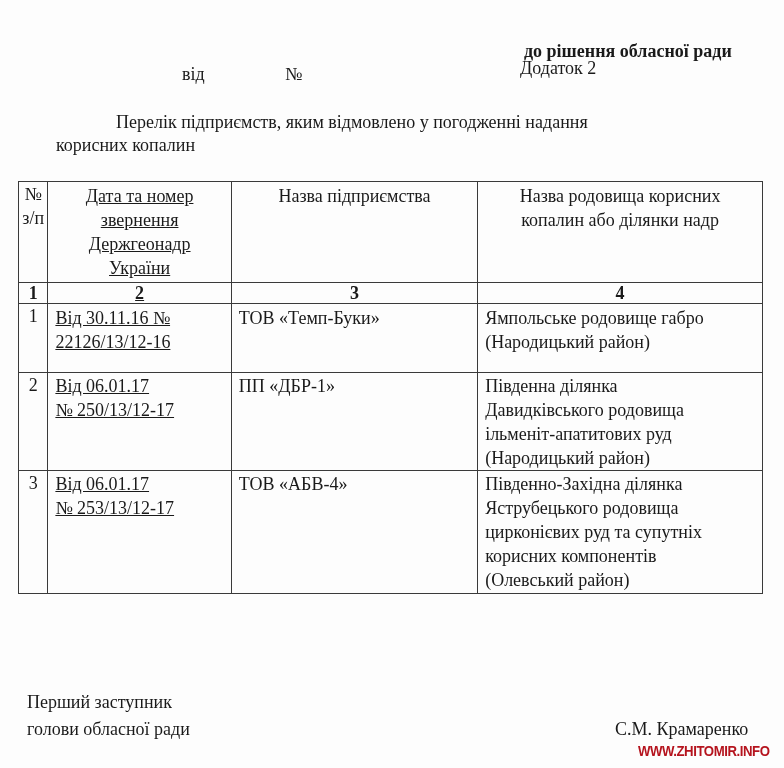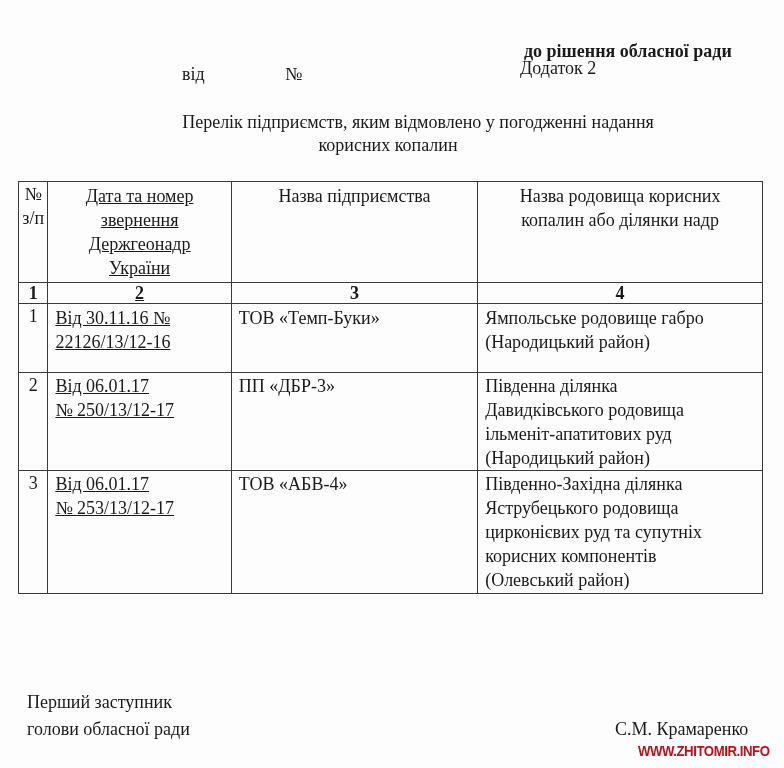--- a/index.html
+++ b/index.html
@@ -1,21 +1,21 @@
 <!DOCTYPE html>
 <html><head>
 <meta charset="utf-8">
 <style>
   html, body { margin: 0; padding: 0; background: #fdfdfd; }
   body { width: 784px; height: 768px; position: relative; overflow: hidden;
          font-family: "Liberation Serif", "DejaVu Serif", serif; color: #1a1a1a; }
   .abs { position: absolute; white-space: nowrap; }
   .t18 { font-size: 18px; line-height: 24px; }
-  .title { position: absolute; left: 48px; width: 680px; top: 111px;
-           font-size: 18px; line-height: 23px; text-align: center; }
+  .title { position: absolute; left: 56px; width: 680px; top: 111px;
+           font-size: 18px; line-height: 23px; text-align: left; }
   .title div { white-space: nowrap; }
   table.list { position: absolute; left: 18px; top: 181px; width: 745px;
                border-collapse: collapse; font-size: 18px; line-height: 24px; }
   table.list td { border: 1.5px solid #3a3a3a; vertical-align: top; padding: 0 7px; }
   td.c1 { width: 28px; text-align: center; padding: 0 !important; }
   td.c2 { width: 166px; text-decoration: underline; }
   td.c3 { width: 228px; }
   td.c4 { width: 266px; }
   tr.hdr td { height: 98px; text-align: center; padding-top: 2px; }
   tr.nums td { height: 20px; text-align: center; font-weight: bold; line-height: 20px; }
@@ -82,21 +82,21 @@
         <span class="cell-line">(Народицький  район)</span>
       </td>
     </tr>
 
     <tr class="r2">
       <td class="c1">2</td>
       <td class="c2">
         <span class="cell-line">Від 06.01.17</span>
         <span class="cell-line">№ 250/13/12-17</span>
       </td>
-      <td class="c3">ПП «ДБР-3»</td>
+      <td class="c3">ПП «ДБР-1»</td>
       <td class="c4">
         <span class="cell-line">Південна ділянка</span>
         <span class="cell-line">Давидківського родовища</span>
         <span class="cell-line">ільменіт-апатитових  руд</span>
         <span class="cell-line">(Народицький район)</span>
       </td>
     </tr>
 
     <tr class="r3">
       <td class="c1">3</td>

